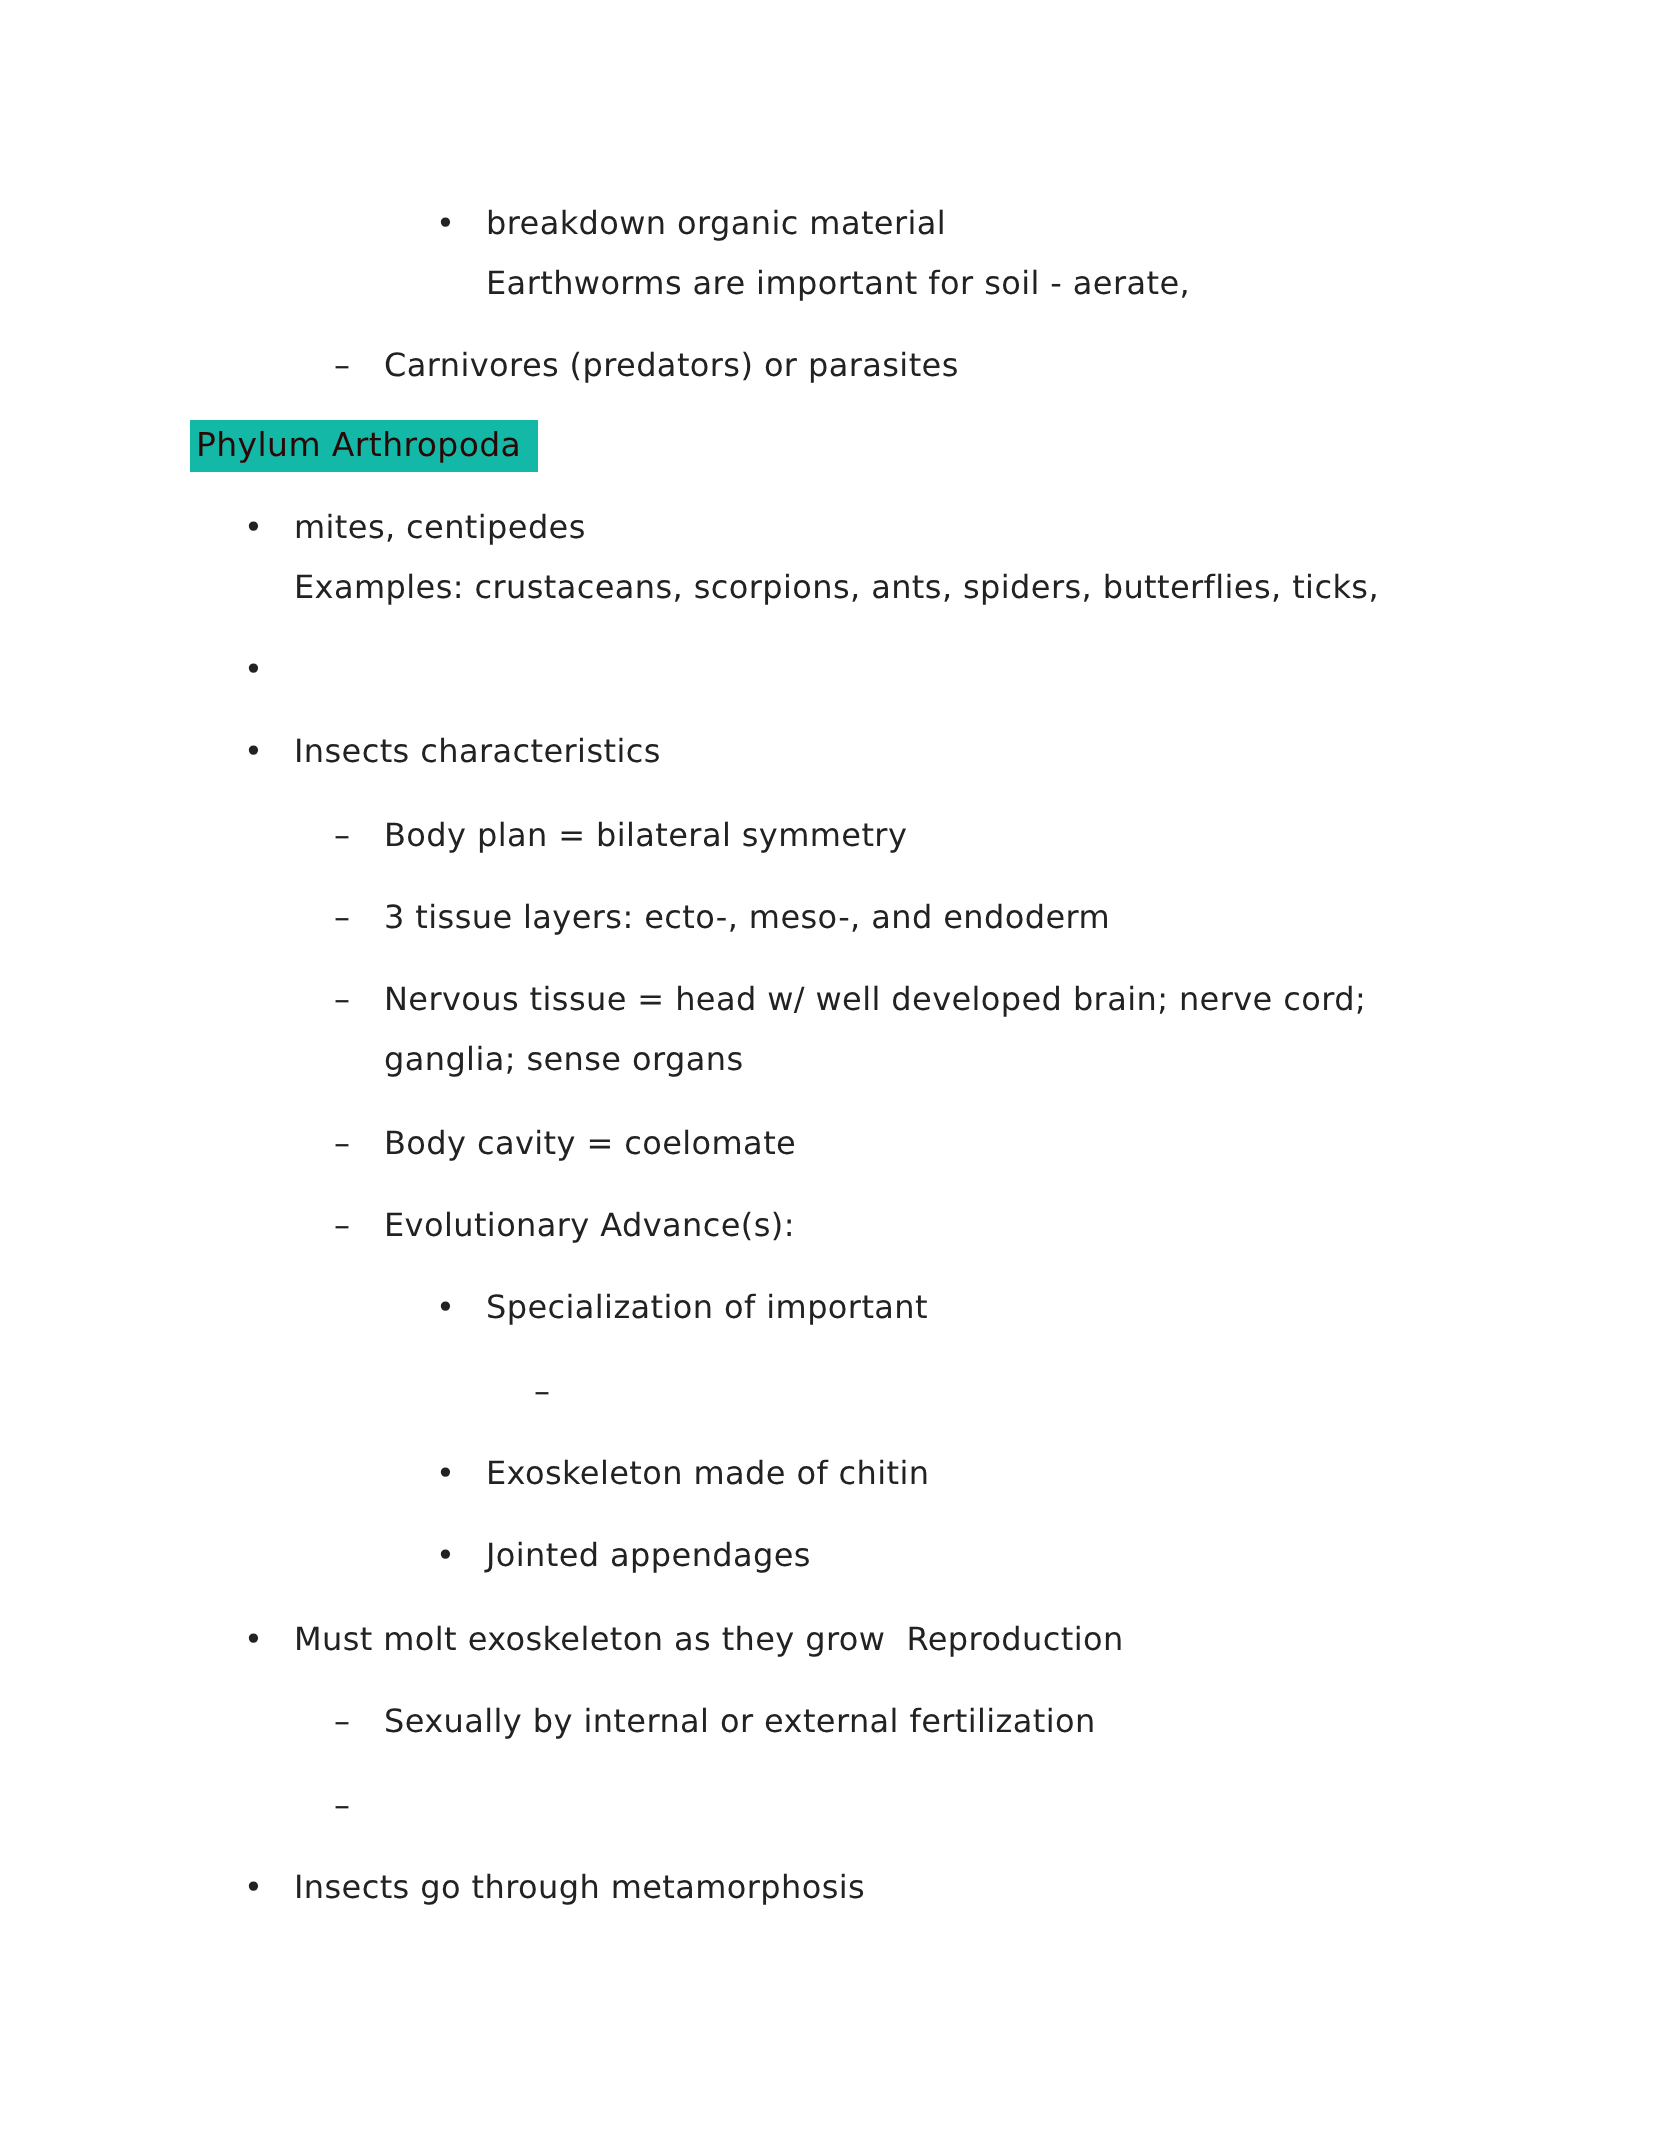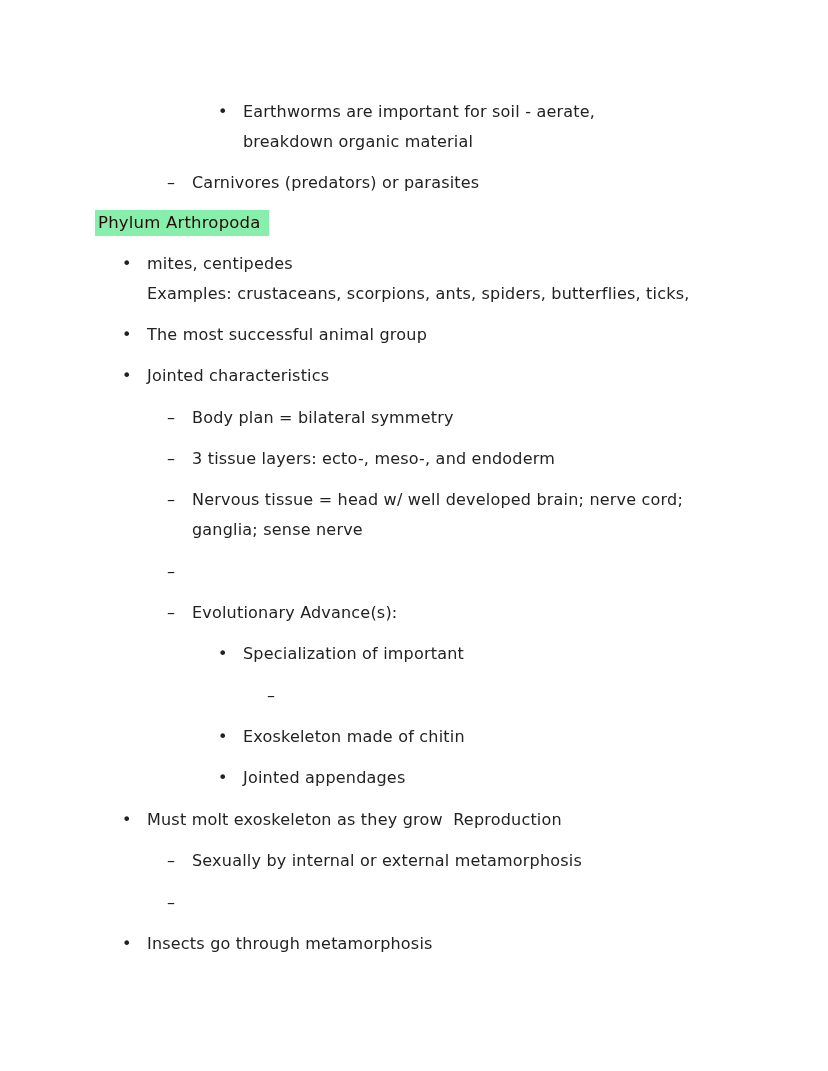--- a/index.html
+++ b/index.html
@@ -56,75 +56,75 @@
   }
 </style>
 </head>
 <body>
 
 <div class="page" style="background: rgb(255, 255, 255); color: rgb(34, 34, 34);">
   <div class="notes" id="notes">
       <div class="item level-3">
         <span class="marker">•</span>
         <div class="text">
+          <div class="line">breakdown organic material</div>
           <div class="line">Earthworms are important for soil - aerate,</div>
-          <div class="line">breakdown organic material</div>
         </div>
       </div>
       <div class="item level-2">
         <span class="marker">–</span>
         <div class="text">
           <div class="line">Carnivores (predators) or parasites</div>
         </div>
       </div>
       <div class="item level-0 heading-row">
-        <div class="text highlight" style="background: #86efac; color: rgb(43, 8, 8); text-align: right;">
+        <div class="text highlight" style="background: #14b8a6; color: rgb(43, 8, 8); text-align: right;">
           <div class="line">Phylum Arthropoda</div>
         </div>
       </div>
       <div class="item level-1">
         <span class="marker">•</span>
         <div class="text">
           <div class="line">mites, centipedes</div>
           <div class="line">Examples: crustaceans, scorpions, ants, spiders, butterflies, ticks,</div>
         </div>
       </div>
       <div class="item level-1">
         <span class="marker">•</span>
-        <div class="text">
-          <div class="line">The most successful animal group</div>
-        </div>
       </div>
       <div class="item level-1">
         <span class="marker">•</span>
         <div class="text">
-          <div class="line">Jointed characteristics</div>
+          <div class="line">Insects characteristics</div>
         </div>
       </div>
       <div class="item level-2">
         <span class="marker">–</span>
         <div class="text">
           <div class="line">Body plan = bilateral symmetry</div>
         </div>
       </div>
       <div class="item level-2">
         <span class="marker">–</span>
         <div class="text">
           <div class="line">3 tissue layers: ecto-, meso-, and endoderm</div>
         </div>
       </div>
       <div class="item level-2">
         <span class="marker">–</span>
         <div class="text">
           <div class="line">Nervous tissue = head w/ well developed brain; nerve cord;</div>
-          <div class="line">ganglia; sense nerve</div>
+          <div class="line">ganglia; sense organs</div>
         </div>
       </div>
       <div class="item level-2">
         <span class="marker">–</span>
+        <div class="text">
+          <div class="line">Body cavity = coelomate</div>
+        </div>
       </div>
       <div class="item level-2">
         <span class="marker">–</span>
         <div class="text">
           <div class="line">Evolutionary Advance(s):</div>
         </div>
       </div>
       <div class="item level-3">
         <span class="marker">•</span>
         <div class="text">
@@ -148,21 +148,21 @@
       </div>
       <div class="item level-1">
         <span class="marker">•</span>
         <div class="text">
           <div class="line">Must molt exoskeleton as they grow  Reproduction</div>
         </div>
       </div>
       <div class="item level-2">
         <span class="marker">–</span>
         <div class="text">
-          <div class="line">Sexually by internal or external metamorphosis</div>
+          <div class="line">Sexually by internal or external fertilization</div>
         </div>
       </div>
       <div class="item level-2">
         <span class="marker">–</span>
       </div>
       <div class="item level-1">
         <span class="marker">•</span>
         <div class="text">
           <div class="line">Insects go through metamorphosis</div>
         </div>

